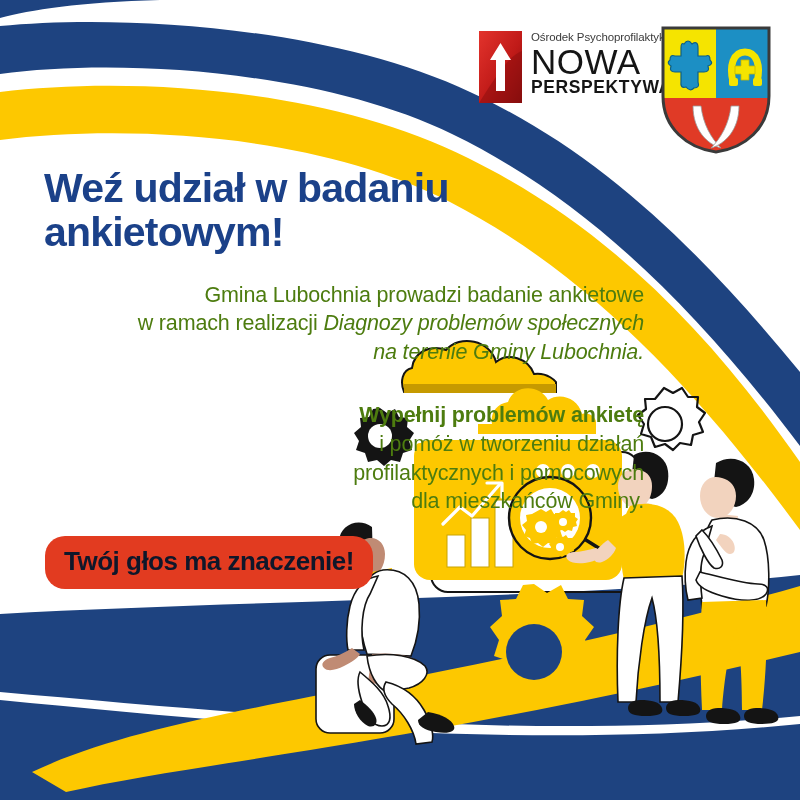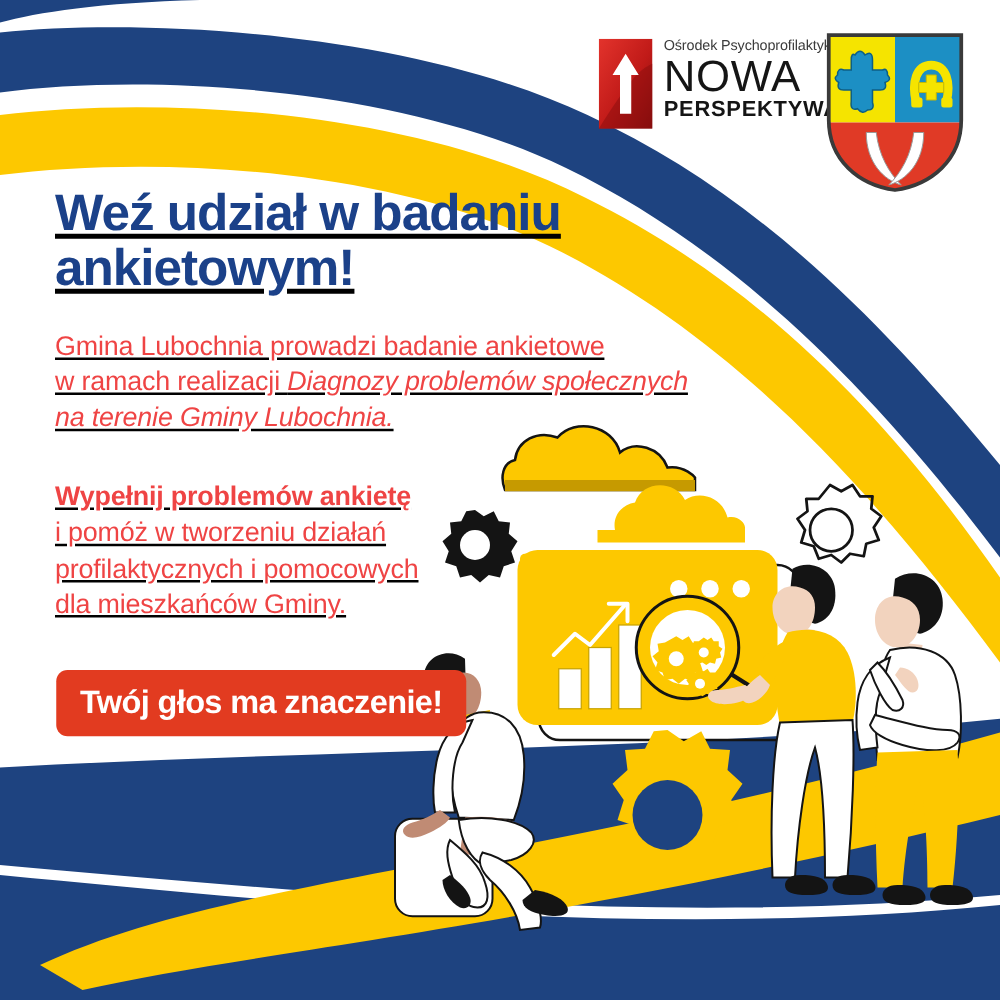--- a/index.html
+++ b/index.html
@@ -2,35 +2,35 @@
 <html><head>
 <meta charset="utf-8">
 <style>
   html,body{margin:0;padding:0;background:#ffffff;}
   body{width:800px;height:800px;overflow:hidden;font-family:"Liberation Sans",sans-serif;}
   #poster{position:relative;width:800px;height:800px;background:#ffffff;overflow:hidden;}
   .layer{position:absolute;inset:0;}
   svg.layer{width:800px;height:800px;display:block;}
 
   
-  .copy{position:absolute;left:44px;top:148px;width:600px;z-index:40;text-decoration:underline;}
+  .copy{position:absolute;left:44px;top:166px;width:600px;z-index:40;}
   .headline{
     font-size:41px;line-height:1.08;font-weight:bold;color:#1B4189;
     letter-spacing:-0.8px;margin:0 0 26px 0;white-space:pre-line;
   }
   .para{
-    font-size:21.5px;line-height:1.34;color:#ef4444;margin:0;
-    letter-spacing:-0.15px;white-space:pre-line;
+    font-size:21.5px;line-height:1.34;color:#4d7c0f;margin:0;
+    letter-spacing:-0.15px;white-space:pre-line;text-align:right;
   }
   .para em{font-style:italic;}
   .para-1{margin-bottom:34px;}
   .para-2 .lead{font-weight:bold;}
   .badge{
     position:absolute;left:45px;top:536px;z-index:45;
-    background:#E23B20;color:#ffffff;border-radius:9px;
+    background:#E23B20;color:#0f172a;border-radius:20px;
     font-size:26px;font-weight:bold;letter-spacing:-0.5px;
     padding:10px 19px 12px 19px;display:inline-block;white-space:nowrap;
   }
 
   
   .logo{position:absolute;left:479px;top:31px;z-index:60;display:flex;align-items:flex-start;gap:9px;}
   .logo-mark{width:43px;height:72px;flex:0 0 auto;}
   .logo-text{display:flex;flex-direction:column;line-height:1;padding-top:1px;}
   .logo-kicker{font-size:11.5px;color:#3b3b3b;letter-spacing:-0.1px;margin-bottom:1px;}
   .logo-main{font-size:35px;font-weight:normal;color:#151515;letter-spacing:0.5px;line-height:0.95;}

